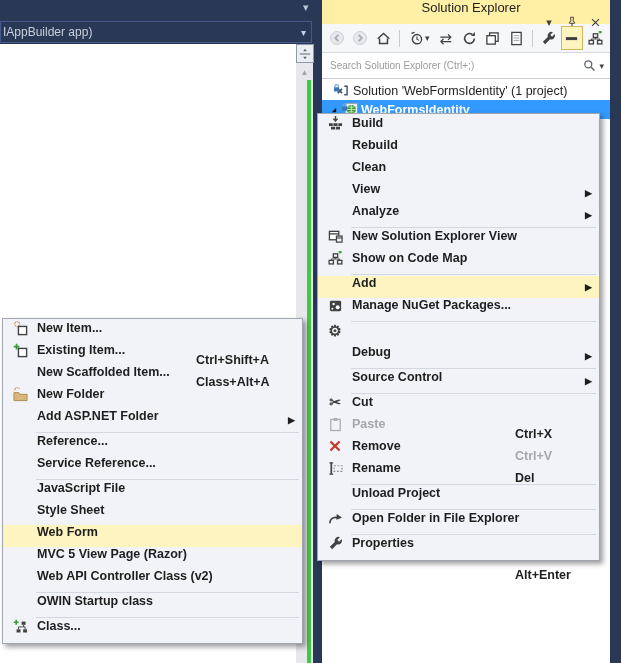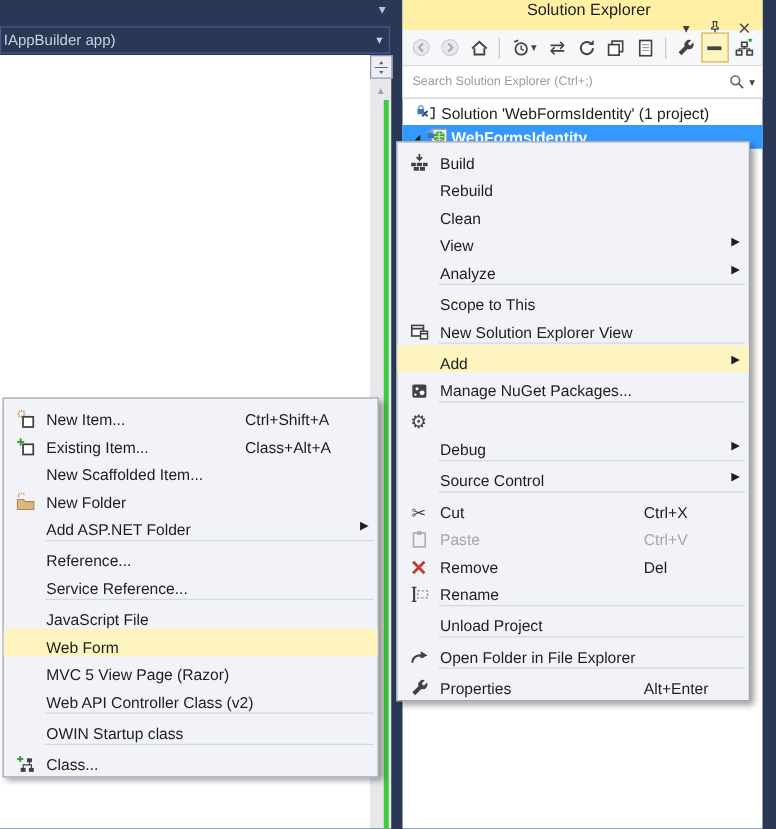--- a/index.html
+++ b/index.html
@@ -43,26 +43,26 @@
   .tree-row{height:19px;display:flex;align-items:center;white-space:nowrap;}
   .tree-row.selected{background:var(--selection,#3399FF);color:#FFFFFF;font-weight:bold;}
   .tree-arrow{width:12px;display:flex;justify-content:center;}
   .tree-icon{width:18px;display:flex;justify-content:center;margin-right:3px;}
   .tree-label{overflow:hidden;}
   
   .menu{position:absolute;background:var(--menu-bg,#F1F3F8);border:1px solid var(--menu-border,#A0A5B0);
         box-shadow:3px 3px 5px rgba(0,0,0,0.38);padding:2px 0;font-size:12.5px;color:var(--text,#1E1E1E);}
   .menu-right{left:317px;top:113px;width:281px;z-index:20;}
   .menu-left{left:2px;top:318px;width:299px;z-index:21;}
-  .mi{display:flex;align-items:flex-end;height:22px;position:relative;padding-right:20px;cursor:default;}
+  .mi{display:flex;align-items:flex-start;height:22px;position:relative;padding-right:20px;cursor:default;font-weight:bold;}
   .mi.hl{background:var(--highlight,#FDF4BF);}
   .mi.disabled{color:var(--disabled-text,#A6A7AB);}
   .mi-icon{flex:0 0 26px;margin-left:4px;display:flex;align-items:center;justify-content:center;}
   .mi-label{margin-left:4px;white-space:nowrap;}
-  .mi-short{margin-left:auto;width:64px;text-align:left;white-space:nowrap;}
+  .mi-short{margin-left:auto;width:64px;text-align:left;white-space:nowrap;margin-top:32px;}
   .menu-left .mi-short{width:86px;}
   .mi-arrow{position:absolute;right:7px;top:50%;transform:translateY(-50%);font-size:9px;color:#1E1E1E;}
   .msep{height:1px;margin:1px 3px 1px 33px;background:var(--separator,#D4D8E0);}
 </style>
 </head>
 <body style="--navy: #293955; --title-bar: #FFF0A6; --title-text: #1E1E1E; --selection: #3399FF; --menu-bg: #F1F3F8; --menu-border: #A0A5B0; --highlight: #FDF4BF; --separator: #D4D8E0; --green-bar: #3FCB3F; --disabled-text: #A6A7AB; --toolbar-bg: #F6F7F9; --scroll-strip: #E8E8EC; --remove-red: #C23B2E; --text: #1E1E1E; --placeholder: #9A9B9D; --toggle-bg: #FDF4BF; --toggle-border: #D2B85A;">
 
 <div class="editor">
   <div class="tabwell-caret">▾</div>
   <div class="navbar">
@@ -242,34 +242,42 @@
       <span class="mi-label">View</span>
       <span class="mi-arrow">▶</span>
     </div>
     <div class="mi">
       <span class="mi-icon"></span>
       <span class="mi-label">Analyze</span>
       <span class="mi-arrow">▶</span>
     </div>
     <div class="msep"></div>
     <div class="mi">
-      <span class="mi-icon"></span>
-      <span class="mi-label">Scope to This</span>
-    </div>
-    <div class="mi">
       <span class="mi-icon">
         <svg width="15" height="15" viewBox="0 0 16 16">
           <rect x="1.5" y="2.5" width="10" height="9" fill="#fff" stroke="#424242" stroke-width="1.4"></rect>
           <path d="M1.5 5.2h10" stroke="#424242" stroke-width="1.4"></path>
           <rect x="9" y="7.5" width="6" height="6.5" fill="#F1F3F8" stroke="#424242" stroke-width="1.3"></rect>
           <path d="M9 9.6h6" stroke="#424242" stroke-width="1.2"></path>
         </svg>
       </span>
       <span class="mi-label">New Solution Explorer View</span>
     </div>
+    <div class="mi">
+      <span class="mi-icon">
+        <svg width="15" height="15" viewBox="0 0 16 16">
+          <path d="M11.3 1h3.4M13 -0.7v3.4" stroke="#3E9C35" stroke-width="1.5"></path>
+          <rect x="5.7" y="3" width="4.6" height="3.8" fill="none" stroke="#424242" stroke-width="1.4"></rect>
+          <rect x="1.2" y="10" width="4.6" height="3.8" fill="none" stroke="#424242" stroke-width="1.4"></rect>
+          <rect x="10.2" y="10" width="4.6" height="3.8" fill="none" stroke="#424242" stroke-width="1.4"></rect>
+          <path d="M8 6.8v1.7M3.5 10V8.5h9V10" fill="none" stroke="#424242" stroke-width="1"></path>
+        </svg>
+      </span>
+      <span class="mi-label">Show on Code Map</span>
+    </div>
     <div class="msep"></div>
     <div class="mi hl">
       <span class="mi-icon"></span>
       <span class="mi-label">Add</span>
       <span class="mi-arrow">▶</span>
     </div>
     <div class="mi">
       <span class="mi-icon">
         <svg width="15" height="15" viewBox="0 0 16 16">
           <rect x="2" y="2.8" width="12" height="11.2" rx="1.5" fill="#424242"></rect>
@@ -405,20 +413,24 @@
       <span class="mi-label">Reference...</span>
     </div>
     <div class="mi">
       <span class="mi-icon"></span>
       <span class="mi-label">Service Reference...</span>
     </div>
     <div class="msep"></div>
     <div class="mi">
       <span class="mi-icon"></span>
       <span class="mi-label">JavaScript File</span>
+    </div>
+    <div class="mi">
+      <span class="mi-icon"></span>
+      <span class="mi-label">Style Sheet</span>
     </div>
     <div class="mi hl">
       <span class="mi-icon"></span>
       <span class="mi-label">Web Form</span>
     </div>
     <div class="mi">
       <span class="mi-icon"></span>
       <span class="mi-label">MVC 5 View Page (Razor)</span>
     </div>
     <div class="mi">

